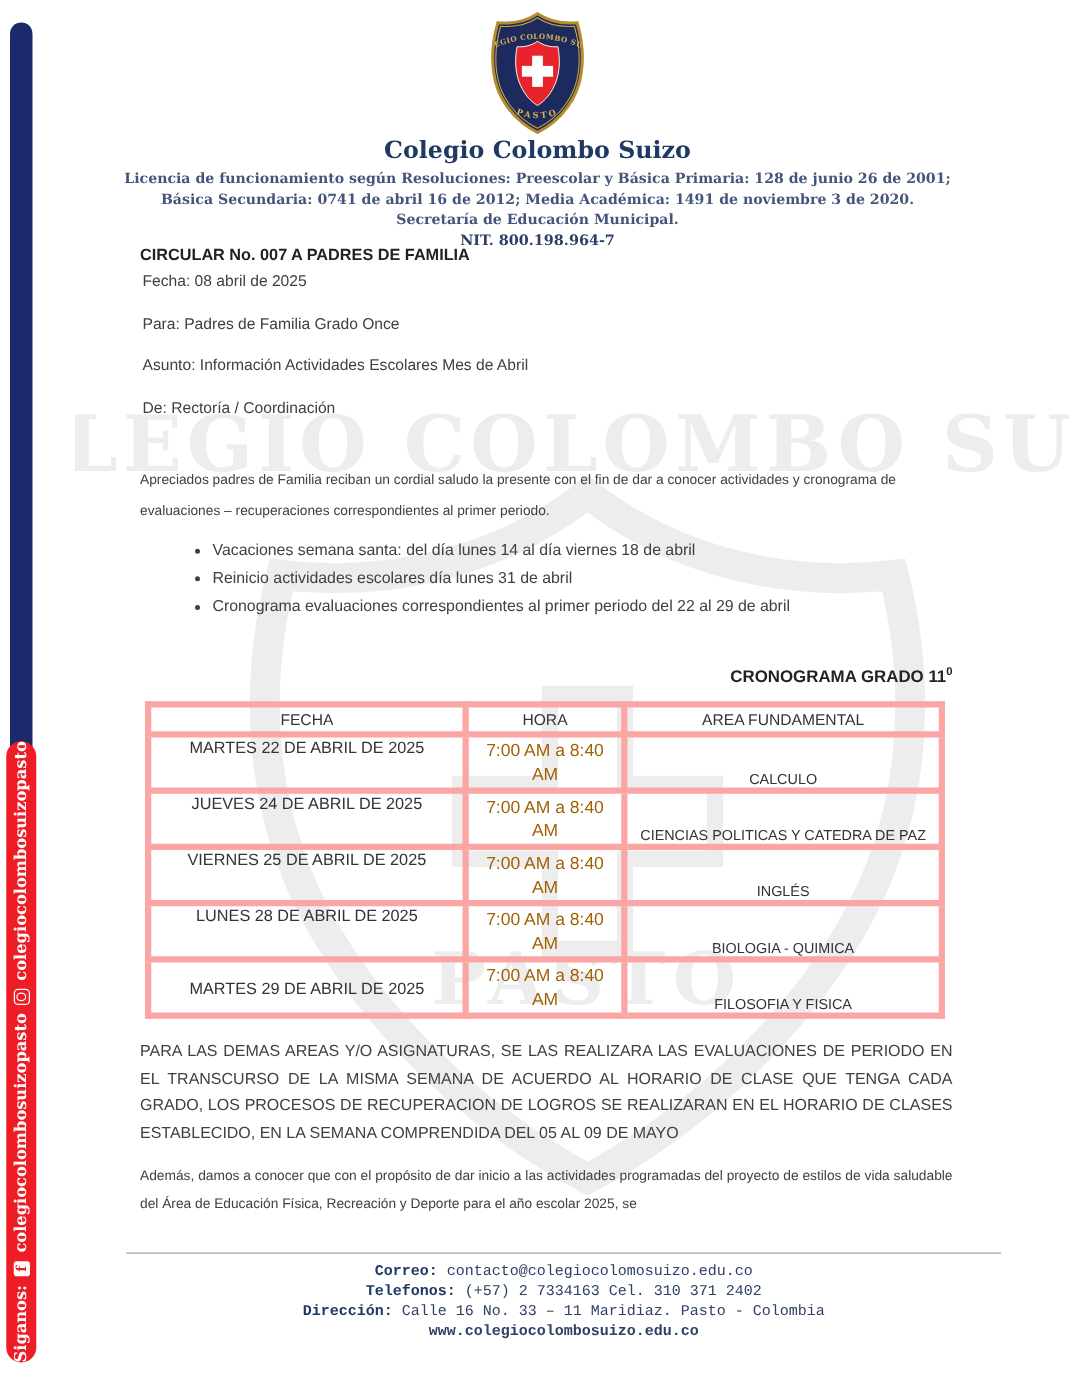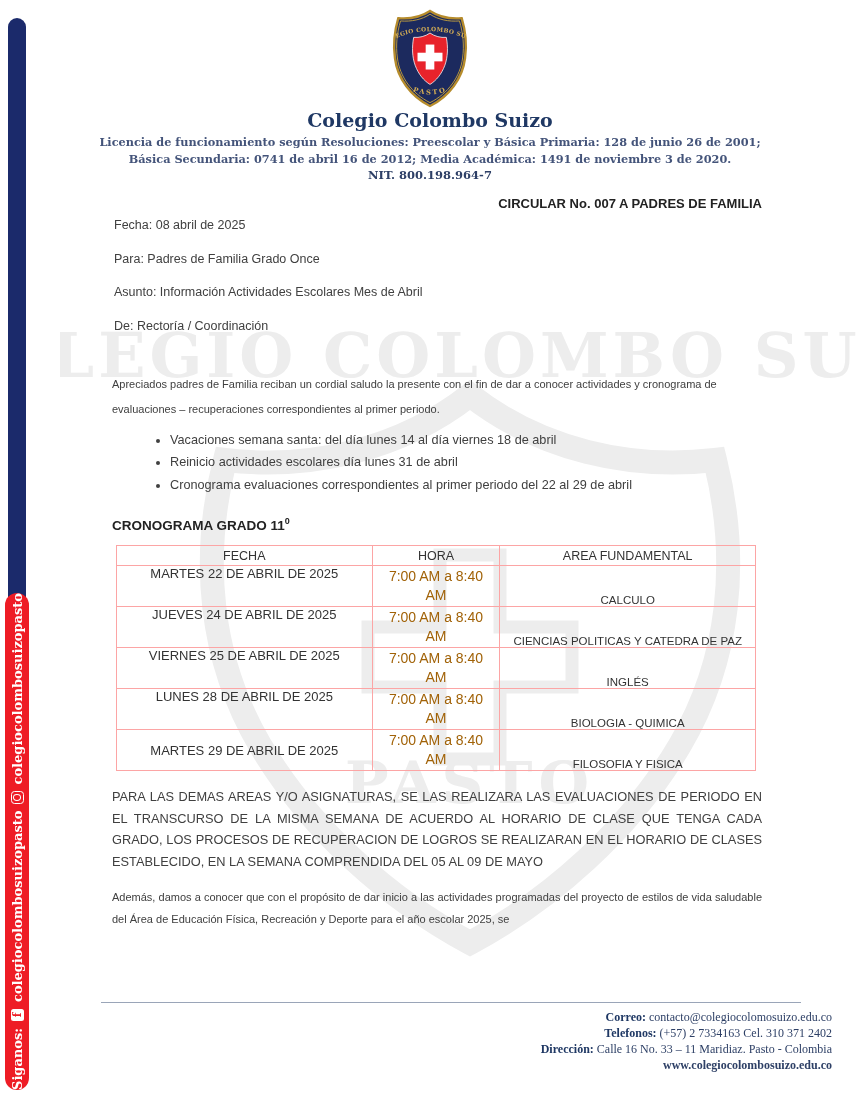--- a/index.html
+++ b/index.html
@@ -29,41 +29,41 @@
   .header{position:absolute;left:0;right:0;top:0;text-align:center;z-index:2;}
   .logo{display:block;margin:8px auto 0;}
   .school-name{margin:1px 0 3px;font-family:"DejaVu Serif",serif;font-weight:bold;
                font-size:19px;color:#1f3864;}
   .license{margin:0;font-family:"DejaVu Serif",serif;font-weight:bold;font-size:11.3px;
            line-height:16.5px;color:#44547a;}
   .nit{margin:1px 0 0;font-family:"DejaVu Serif",serif;font-weight:bold;font-size:11.5px;color:#2d3f66;}
 
   
   .content{position:absolute;left:112px;top:196px;width:650px;z-index:2;}
-  .doc-title{margin:0 0 7px;text-align:right;font-weight:bold;font-size:13px;color:#222;}
+  .doc-title{margin:0 0 7px;text-align:left;font-weight:bold;font-size:13px;color:#222;}
   .meta{margin:0 2px 18px;font-size:12.5px;line-height:15.5px;}
   .greeting{margin:38px 0 0;font-size:11px;line-height:25px;}
   ul.bullets{margin:7px 0 0;padding-left:58px;}
   ul.bullets li{font-size:12.7px;line-height:22.3px;}
-  .table-title{margin:20px 0 0;text-align:left;font-weight:bold;font-size:13.5px;color:#222;}
+  .table-title{margin:36px 0 0;text-align:right;font-weight:bold;font-size:13.5px;color:#222;}
   .table-title sup{font-size:9px;}
   table.sched{border-collapse:collapse;width:640px;margin:13px 0 0 4px;table-layout:fixed;}
-  table.sched th,table.sched td{border:1px solid #fca5a5;padding:0;}
+  table.sched th,table.sched td{border:5px solid #fca5a5;padding:0;}
   table.sched th{font-weight:normal;font-size:12.5px;height:19px;text-align:center;color:#333;}
   col.c-fecha{width:40%;}col.c-hora{width:20%;}col.c-area{width:40%;}
   td.fecha{vertical-align:top;text-align:center;font-size:13px;height:40px;padding-top:1px;color:#333;}
   td.hora{vertical-align:middle;text-align:center;font-size:14px;line-height:19px;color:#a16207;}
   td.area{vertical-align:bottom;text-align:center;font-size:11.5px;padding-bottom:2px;color:#333;}
   tr.last td.fecha{vertical-align:middle;}
   .para1{margin:15px 0 0;font-size:12.8px;line-height:21.5px;text-align:justify;}
   .para2{margin:14px 0 0;font-size:11px;line-height:22px;text-align:justify;}
 
   
-  .footer{position:absolute;left:70px;right:28px;top:1002px;z-index:2;text-align:right;
-          font-family:Liberation Serif, serif;font-size:12px;line-height:16px;color:#2e4066;}
+  .footer{position:absolute;left:70px;right:28px;top:1002px;z-index:2;text-align:center;
+          font-family:Liberation Mono, monospace;font-size:12px;line-height:16px;color:#2e4066;}
   .footer-rule{border-top:1.5px solid #9aa5b8;width:700px;margin:0 auto 6px;}
   .footer b{color:#1f3864;}
   .site{font-weight:bold;}
 </style>
 </head>
 <body>
 
 <div class="page">
 
   <svg class="watermark" width="820" height="700" viewBox="0 0 820 700">
@@ -95,20 +95,21 @@
       <rect x="45.5" y="38" width="9" height="26" fill="#fff"></rect>
       <rect x="37" y="46.5" width="26" height="9" fill="#fff"></rect>
       <path id="lg-arc2" d="M28 85 Q50 95 72 85" fill="none"></path>
       <text font-size="7" font-family="DejaVu Serif,serif" font-weight="bold" fill="#d8b054" letter-spacing="2">
         <textPath href="#lg-arc2" startOffset="50%" text-anchor="middle">PASTO</textPath>
       </text>
     </svg>
     <h1 class="school-name">Colegio Colombo Suizo</h1>
     <p class="license">Licencia de funcionamiento según Resoluciones: Preescolar y Básica Primaria: 128 de junio 26 de 2001;</p>
     <p class="license">Básica Secundaria: 0741 de abril 16 de 2012; Media Académica: 1491 de noviembre 3 de 2020.</p>
+    <p class="license">Secretaría de Educación Municipal.</p>
     <p class="nit">NIT. 800.198.964-7</p>
   </div>
 
   <div class="content">
     <p class="doc-title">CIRCULAR No. 007 A PADRES DE FAMILIA</p>
     <p class="meta">Fecha: 08 abril de 2025</p>
     <p class="meta">Para: Padres de Familia Grado Once</p>
     <p class="meta">Asunto: Información Actividades Escolares Mes de Abril</p>
     <p class="meta">De: Rectoría / Coordinación</p>
 

